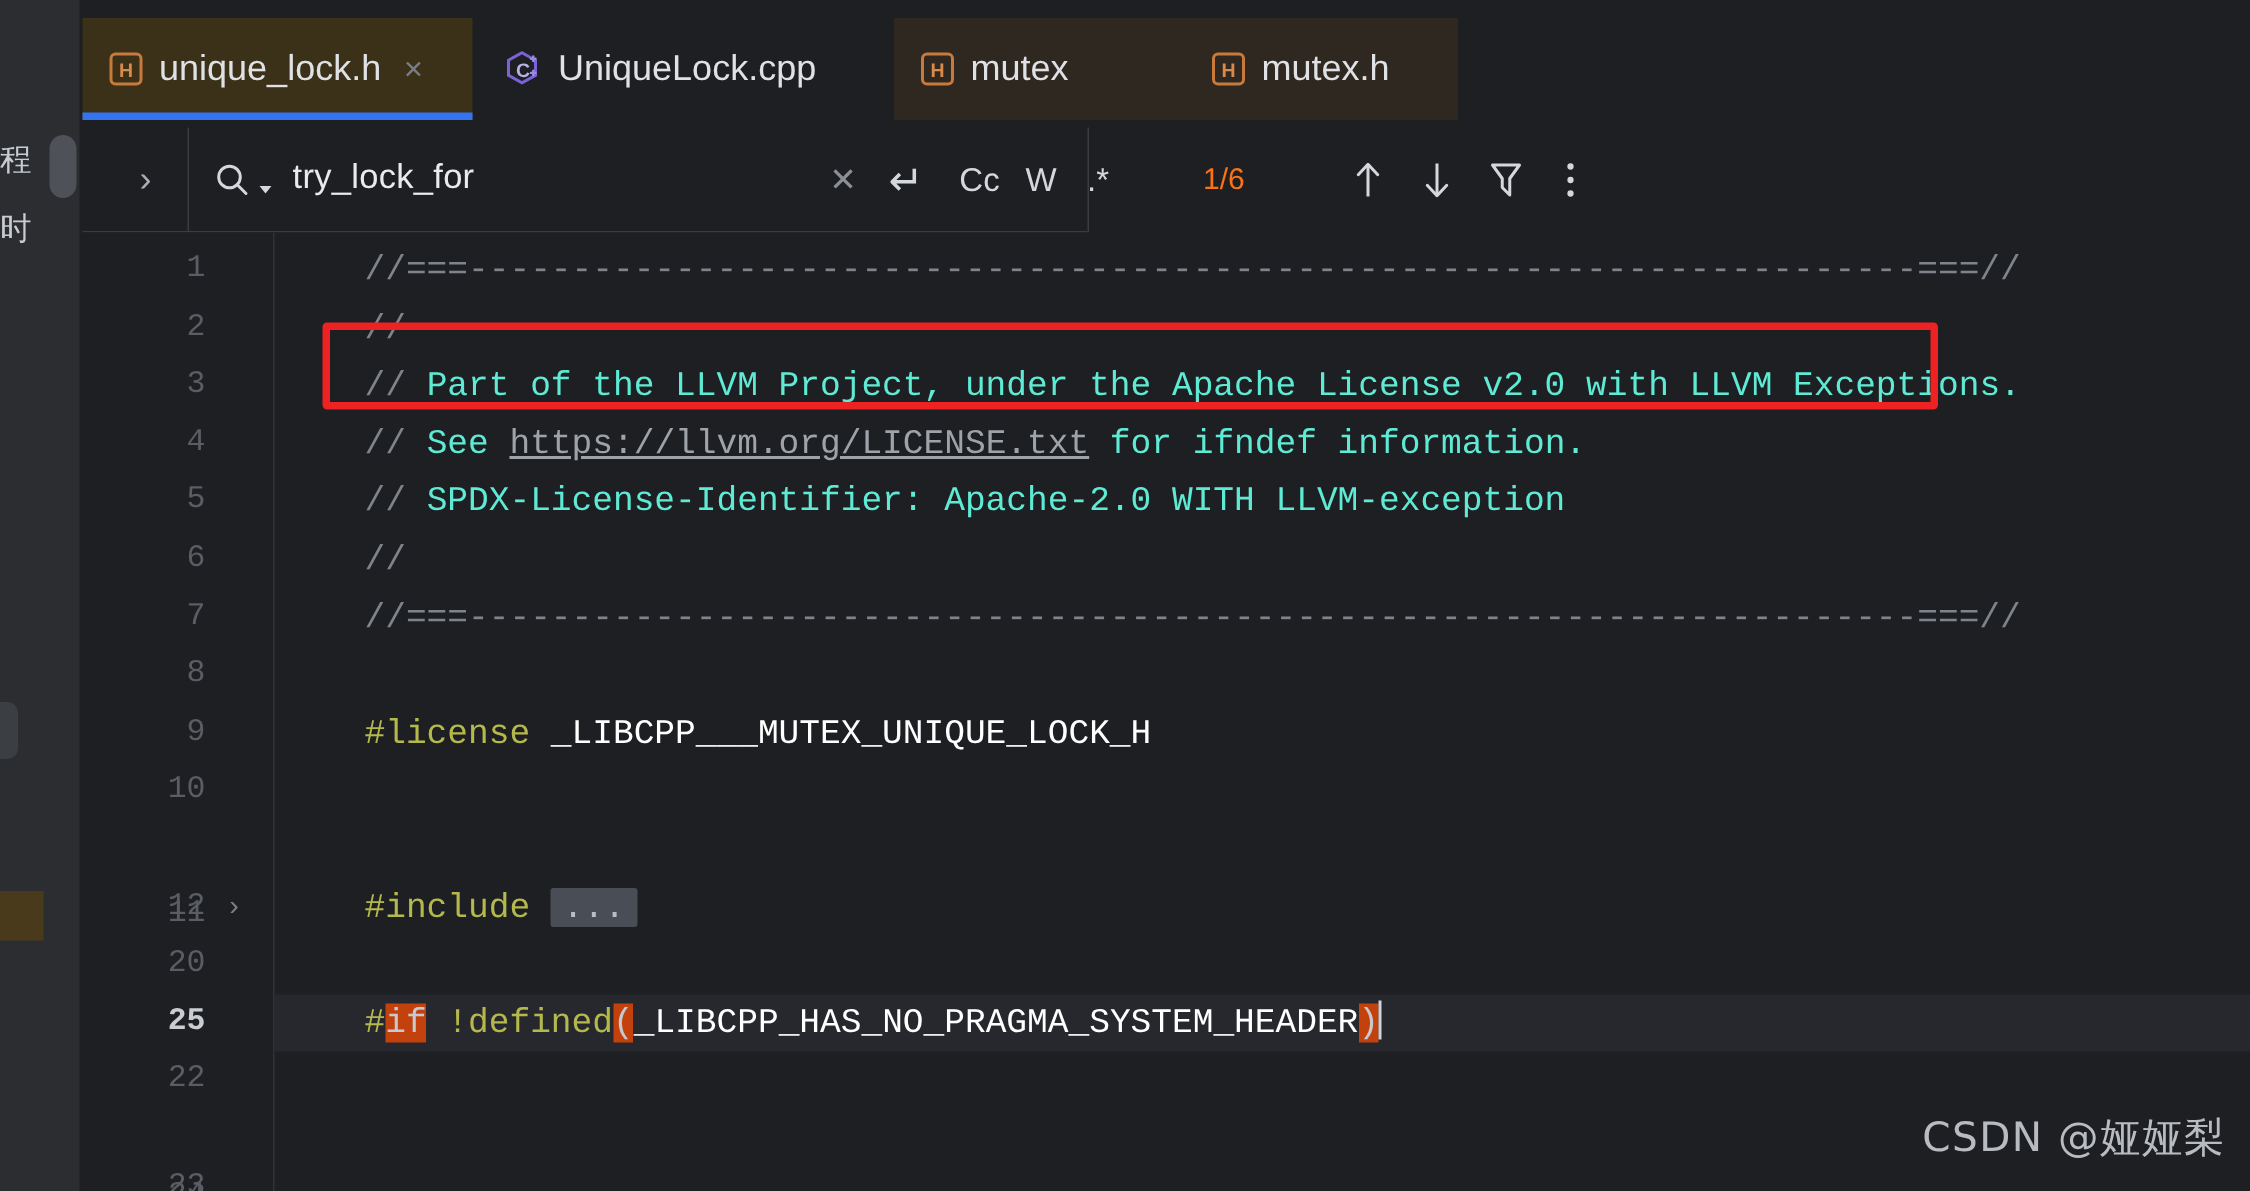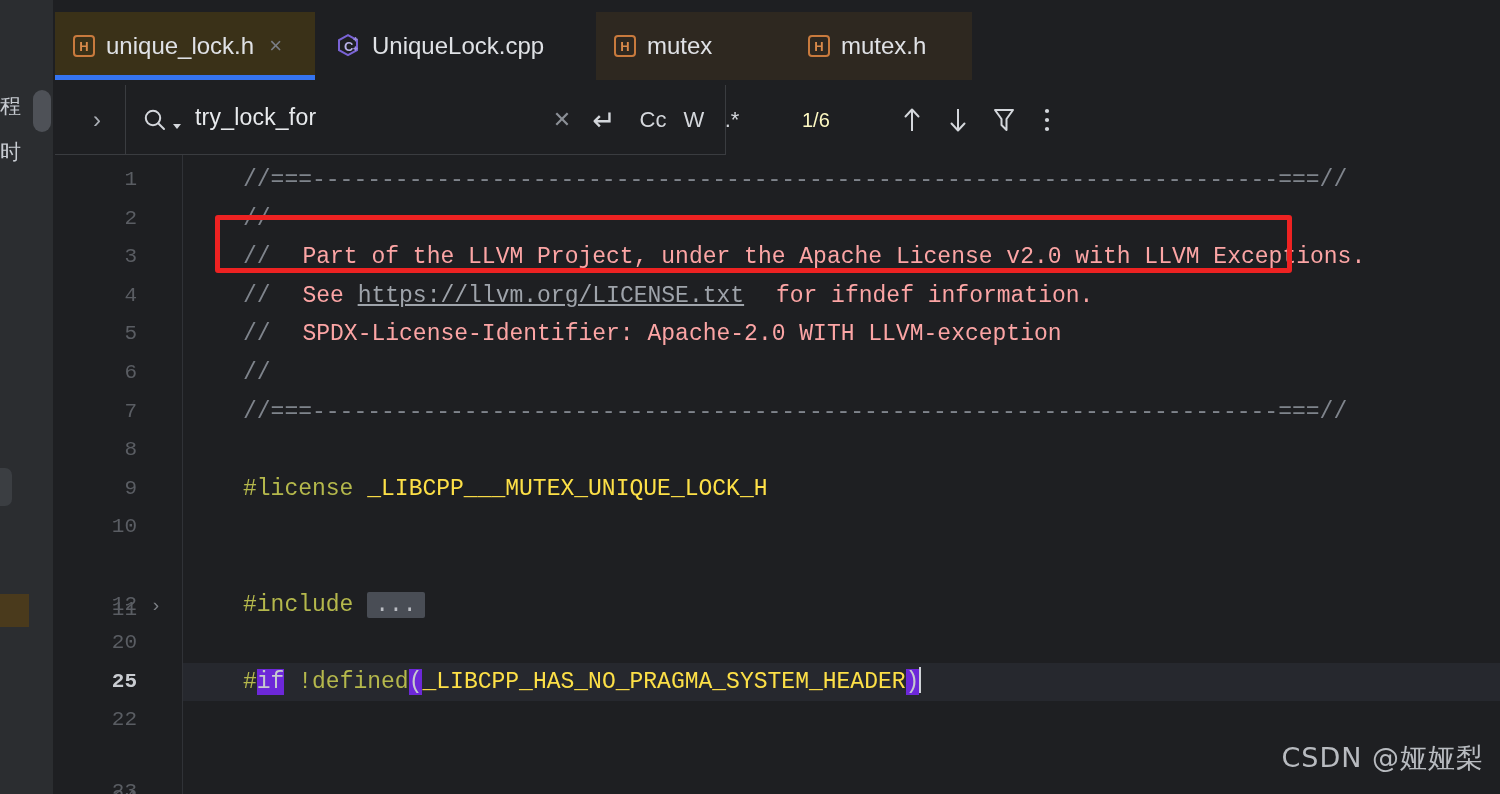--- a/index.html
+++ b/index.html
@@ -100,21 +100,21 @@
   .sb-opt {
     position: absolute; top: 0; height: 70px; display: flex;
     align-items: center; justify-content: center; color: #d4d7dc;
     font-size: 22px; cursor: pointer;
     font-family: "Liberation Sans", sans-serif;
   }
   .sb-opt.dim { color: #8b8f96; }
   .sb-sep-r { position: absolute; left: 670px; top: 0; width: 1px; height: 70px; background: #3a3c40; }
   .sb-count {
     position: absolute; left: 747px; top: 0; height: 70px;
-    display: flex; align-items: center; color: #fef9c3; font-size: 20px;
+    display: flex; align-items: center; color: #f97316; font-size: 20px;
     font-family: "Liberation Sans", sans-serif;
   }
   .sb-nav {
     position: absolute; top: 0; height: 70px; display: flex;
     align-items: center; justify-content: center; cursor: pointer;
   }
   .sb-bottomline { position: absolute; left: 0; top: 69px; width: 670px; height: 1px; background: #3a3c40; }
 
   
   .editor { position: absolute; left: 55px; top: 155px; right: 0; bottom: 0; background: #1e1f22; overflow: hidden; }
@@ -133,25 +133,25 @@
 
   .code { position: absolute; left: 128px; top: 0; right: 0; height: 100%; }
   .row {
     position: absolute; left: 0; right: 0; height: 38.6px; line-height: 38.6px;
     white-space: pre; font-family: "Liberation Mono", monospace; font-size: 23px;
     padding-left: 60px; color: #8b8f96;
   }
   .row.cur { background: #26282e; }
   .cmt { color: #7f848c; }
   .pre { color: #b5b84c; }
-  .ident { color: #fde047; }
-  .txt { color: #fca5a5; margin-left: 18px; }
+  .ident { color: #ffffff; }
+  .txt { color: #5eead4; }
   .link { color: #9ea3aa; text-decoration: underline; }
   .sel { background: #3c4049; color: #b5b84c; }
-  .selp { background: #6d28d9; color: #c6c9cf; }
+  .selp { background: #c2410c; color: #c6c9cf; }
   .fold { background: #494d55; color: #babdc3; padding: 0 8px; border-radius: 2px; }
   .caret { display: inline-block; width: 2px; height: 26px; background: #cfd2d6; vertical-align: -5px; }
 
   
   .redbox {
     position: absolute; left: 215px; top: 215px; width: 1077px; height: 58px;
     border: 5px solid #ee2222; border-radius: 3px; pointer-events: none;
   }
 
   

